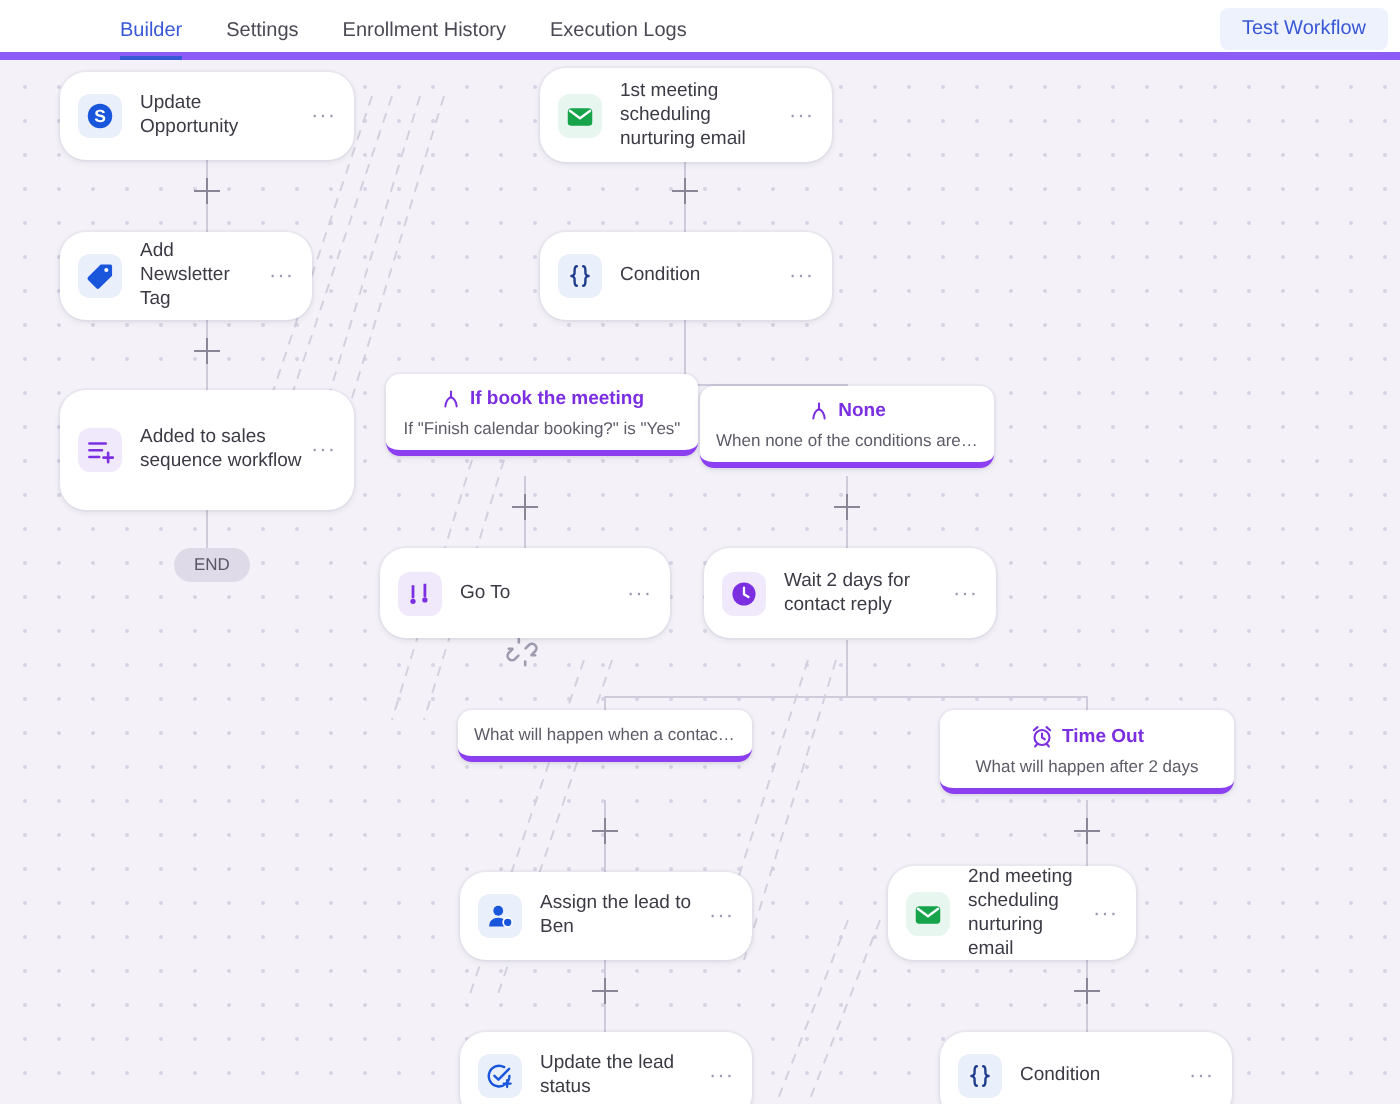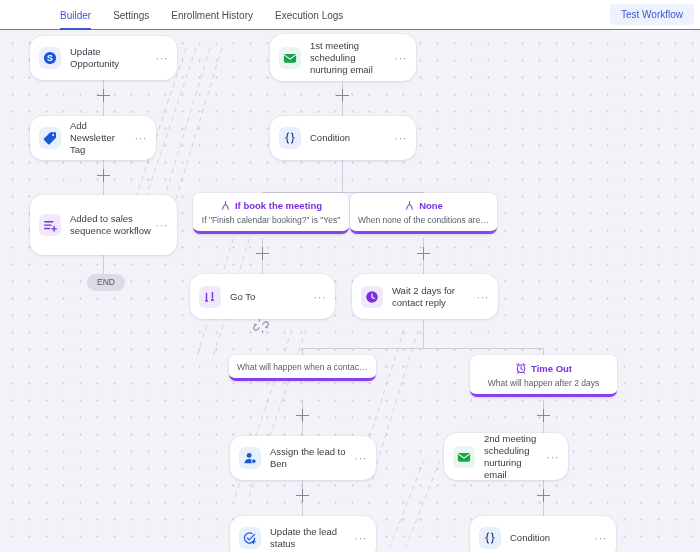--- a/index.html
+++ b/index.html
@@ -8,21 +8,21 @@
     font-family: "Liberation Sans", sans-serif;
     overflow: hidden;
     background: #f4f2f8;
   }
 
   
   .topbar {
     position: absolute; top: 0; left: 0;
     width: 700px; height: 30px;
     background: #ffffff;
-    border-bottom: 1px solid #8b5cf6;
+    border-bottom: 4px solid #8b5cf6;
     z-index: 60;
   }
   .tabs {
     position: absolute; left: 60px; top: 0;
     height: 30px; display: flex; align-items: center; gap: 22px;
   }
   .tab {
     font-size: 10px; color: #4a4a55;
     height: 30px; display: flex; align-items: center;
     cursor: pointer; white-space: nowrap;
@@ -331,21 +331,21 @@
         <g stroke="#1e3a8a" stroke-width="1.35" fill="none" stroke-linecap="round" stroke-linejoin="round">
           <path d="M6.2 2.4 C4.7 2.4 4.9 5.2 4.9 6.3 C4.9 7.3 3.9 8 3.1 8 C3.9 8 4.9 8.7 4.9 9.7 C4.9 10.8 4.7 13.6 6.2 13.6"></path>
           <path d="M9.8 2.4 C11.3 2.4 11.1 5.2 11.1 6.3 C11.1 7.3 12.1 8 12.9 8 C12.1 8 11.1 8.7 11.1 9.7 C11.1 10.8 11.3 13.6 9.8 13.6"></path>
         </g>
       </svg>
     </span>
     <span class="label">Condition</span>
     <span class="dots">···</span>
   </div>
 
-  <div class="branch" style="left:193px; top:163px; width:156px;">
+  <div class="branch" style="left:193px; top:157px; width:156px;">
     <div class="bhead">
       <svg width="11" height="11" viewBox="0 0 16 16">
         <g stroke="#7b2fe0" stroke-width="1.5" fill="none" stroke-linecap="round">
           <path d="M8 2.6 V7"></path>
           <path d="M8 6.4 C5.6 7.6 4.2 10 3.9 13.4"></path>
           <path d="M8 6.4 C10.4 7.6 11.8 10 12.1 13.4"></path>
         </g>
       </svg>
       <span class="btitle">If book the meeting</span>
     </div>

